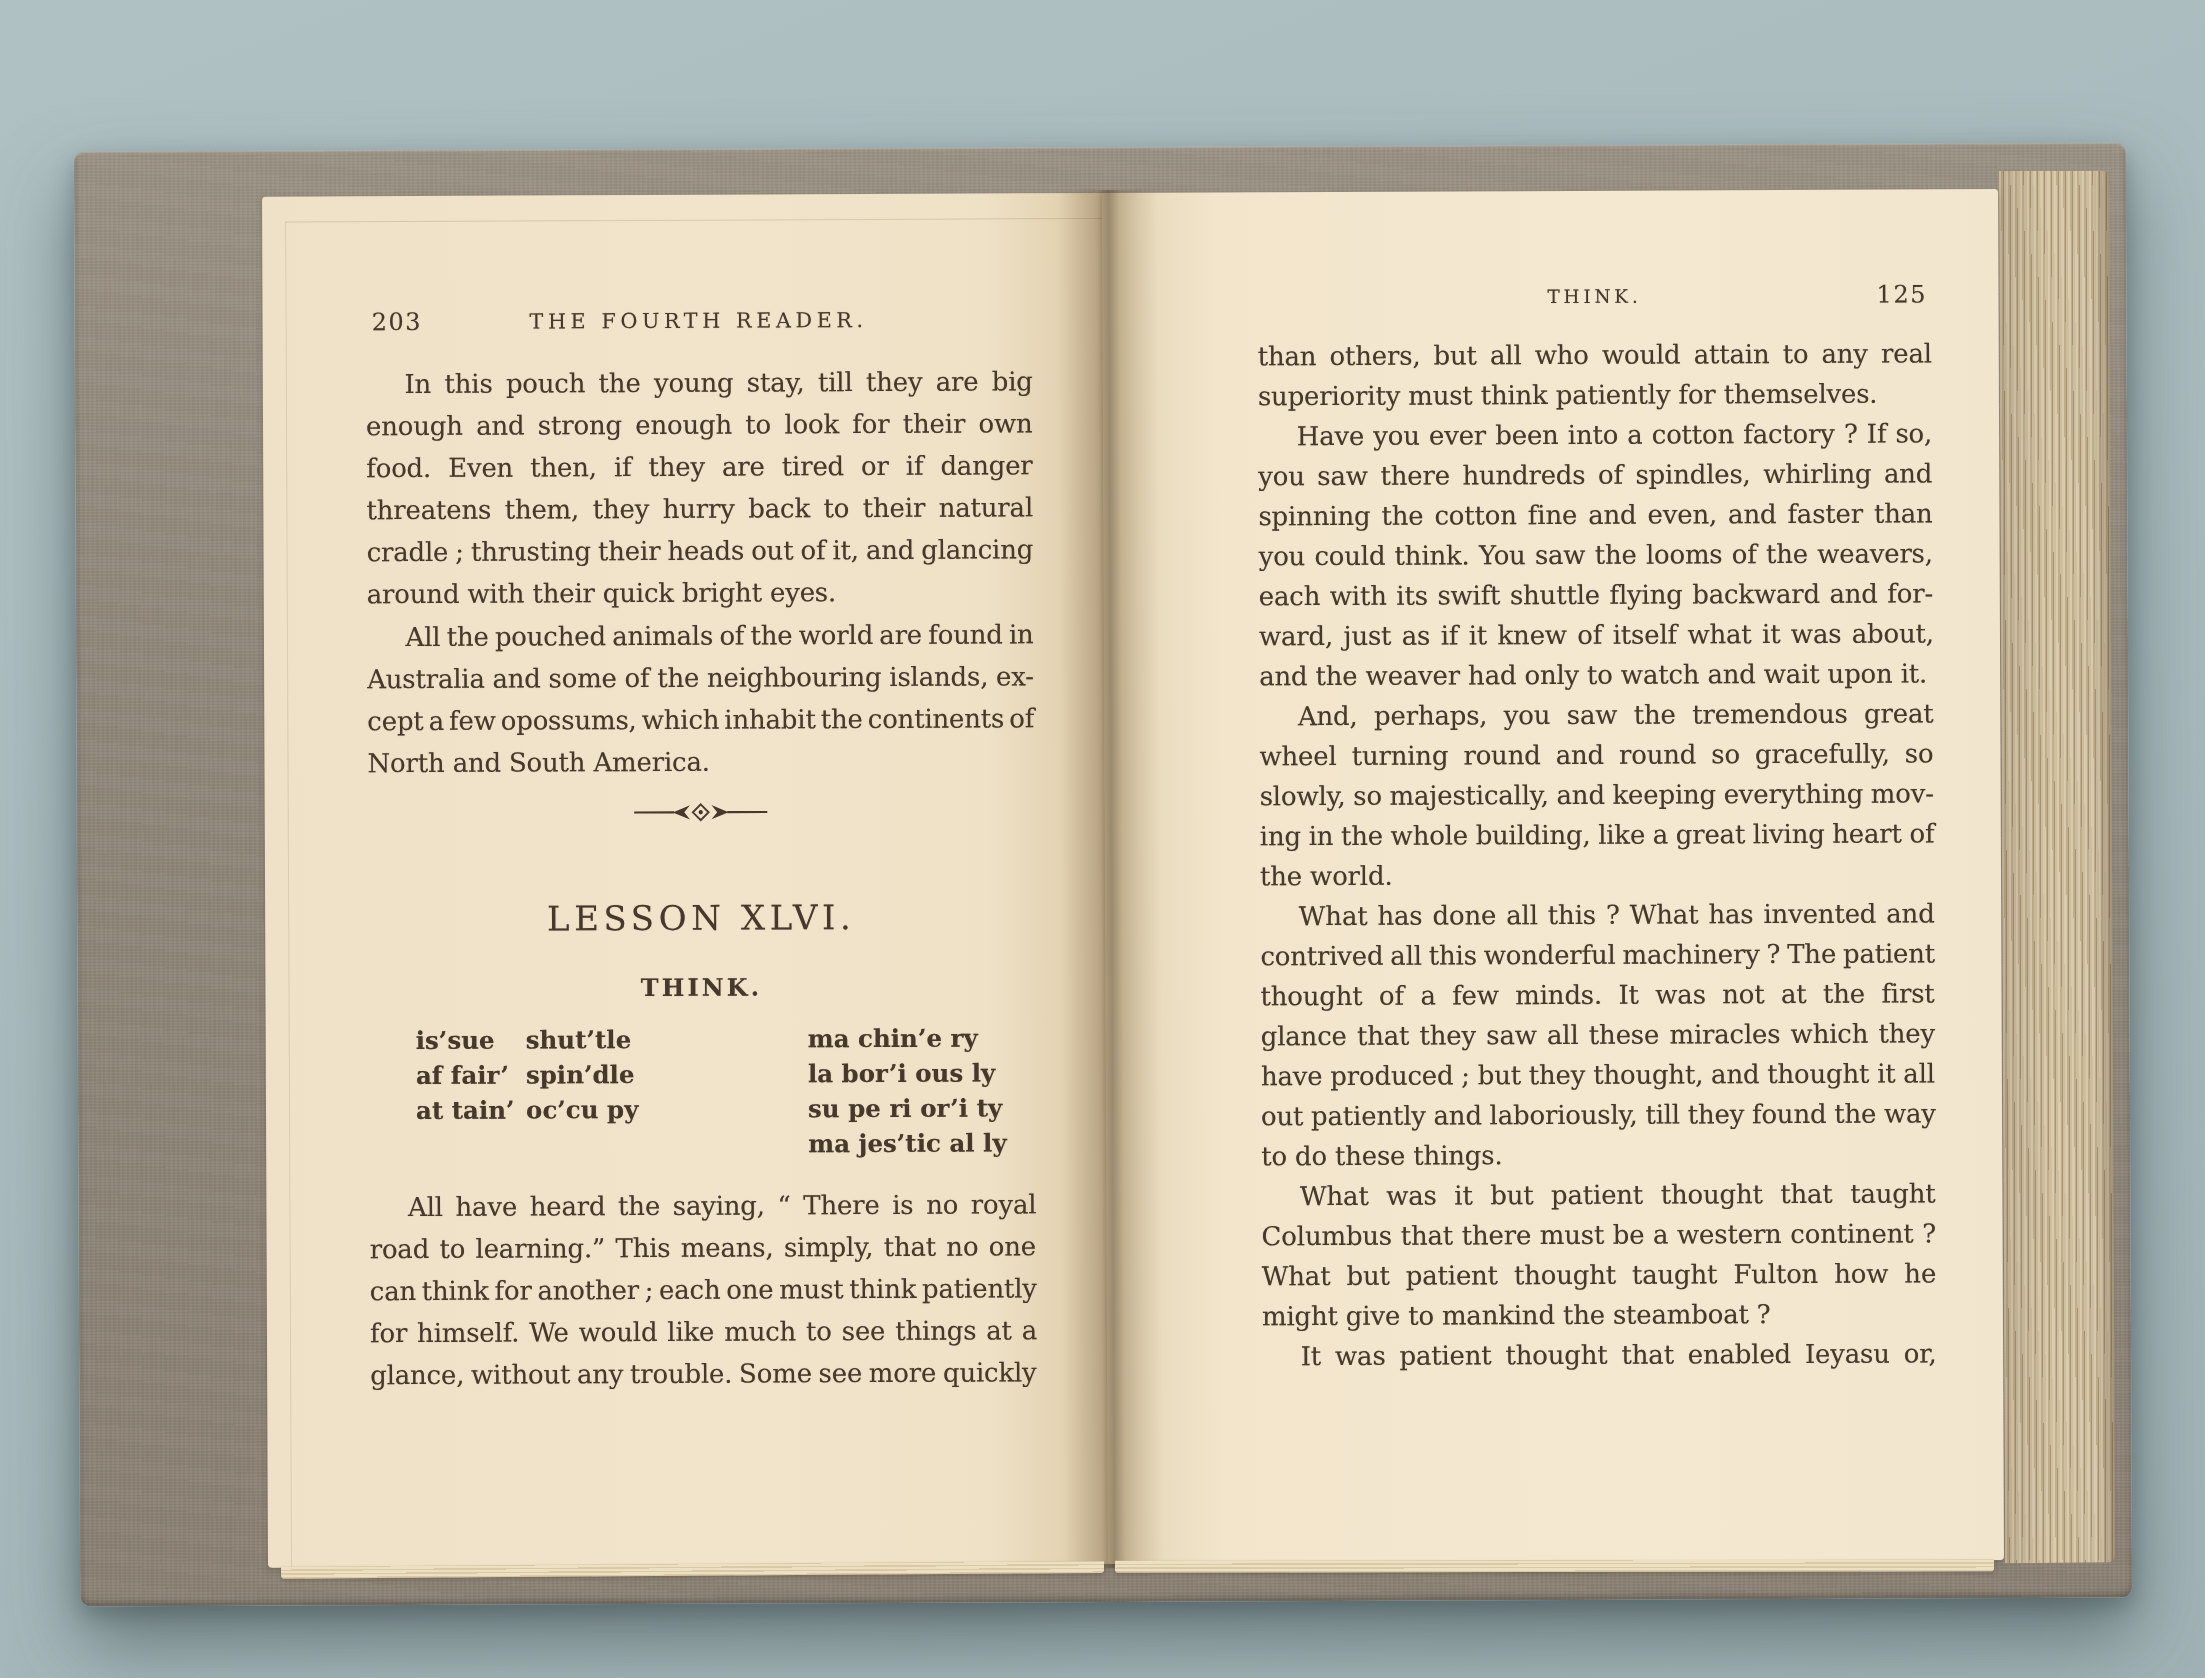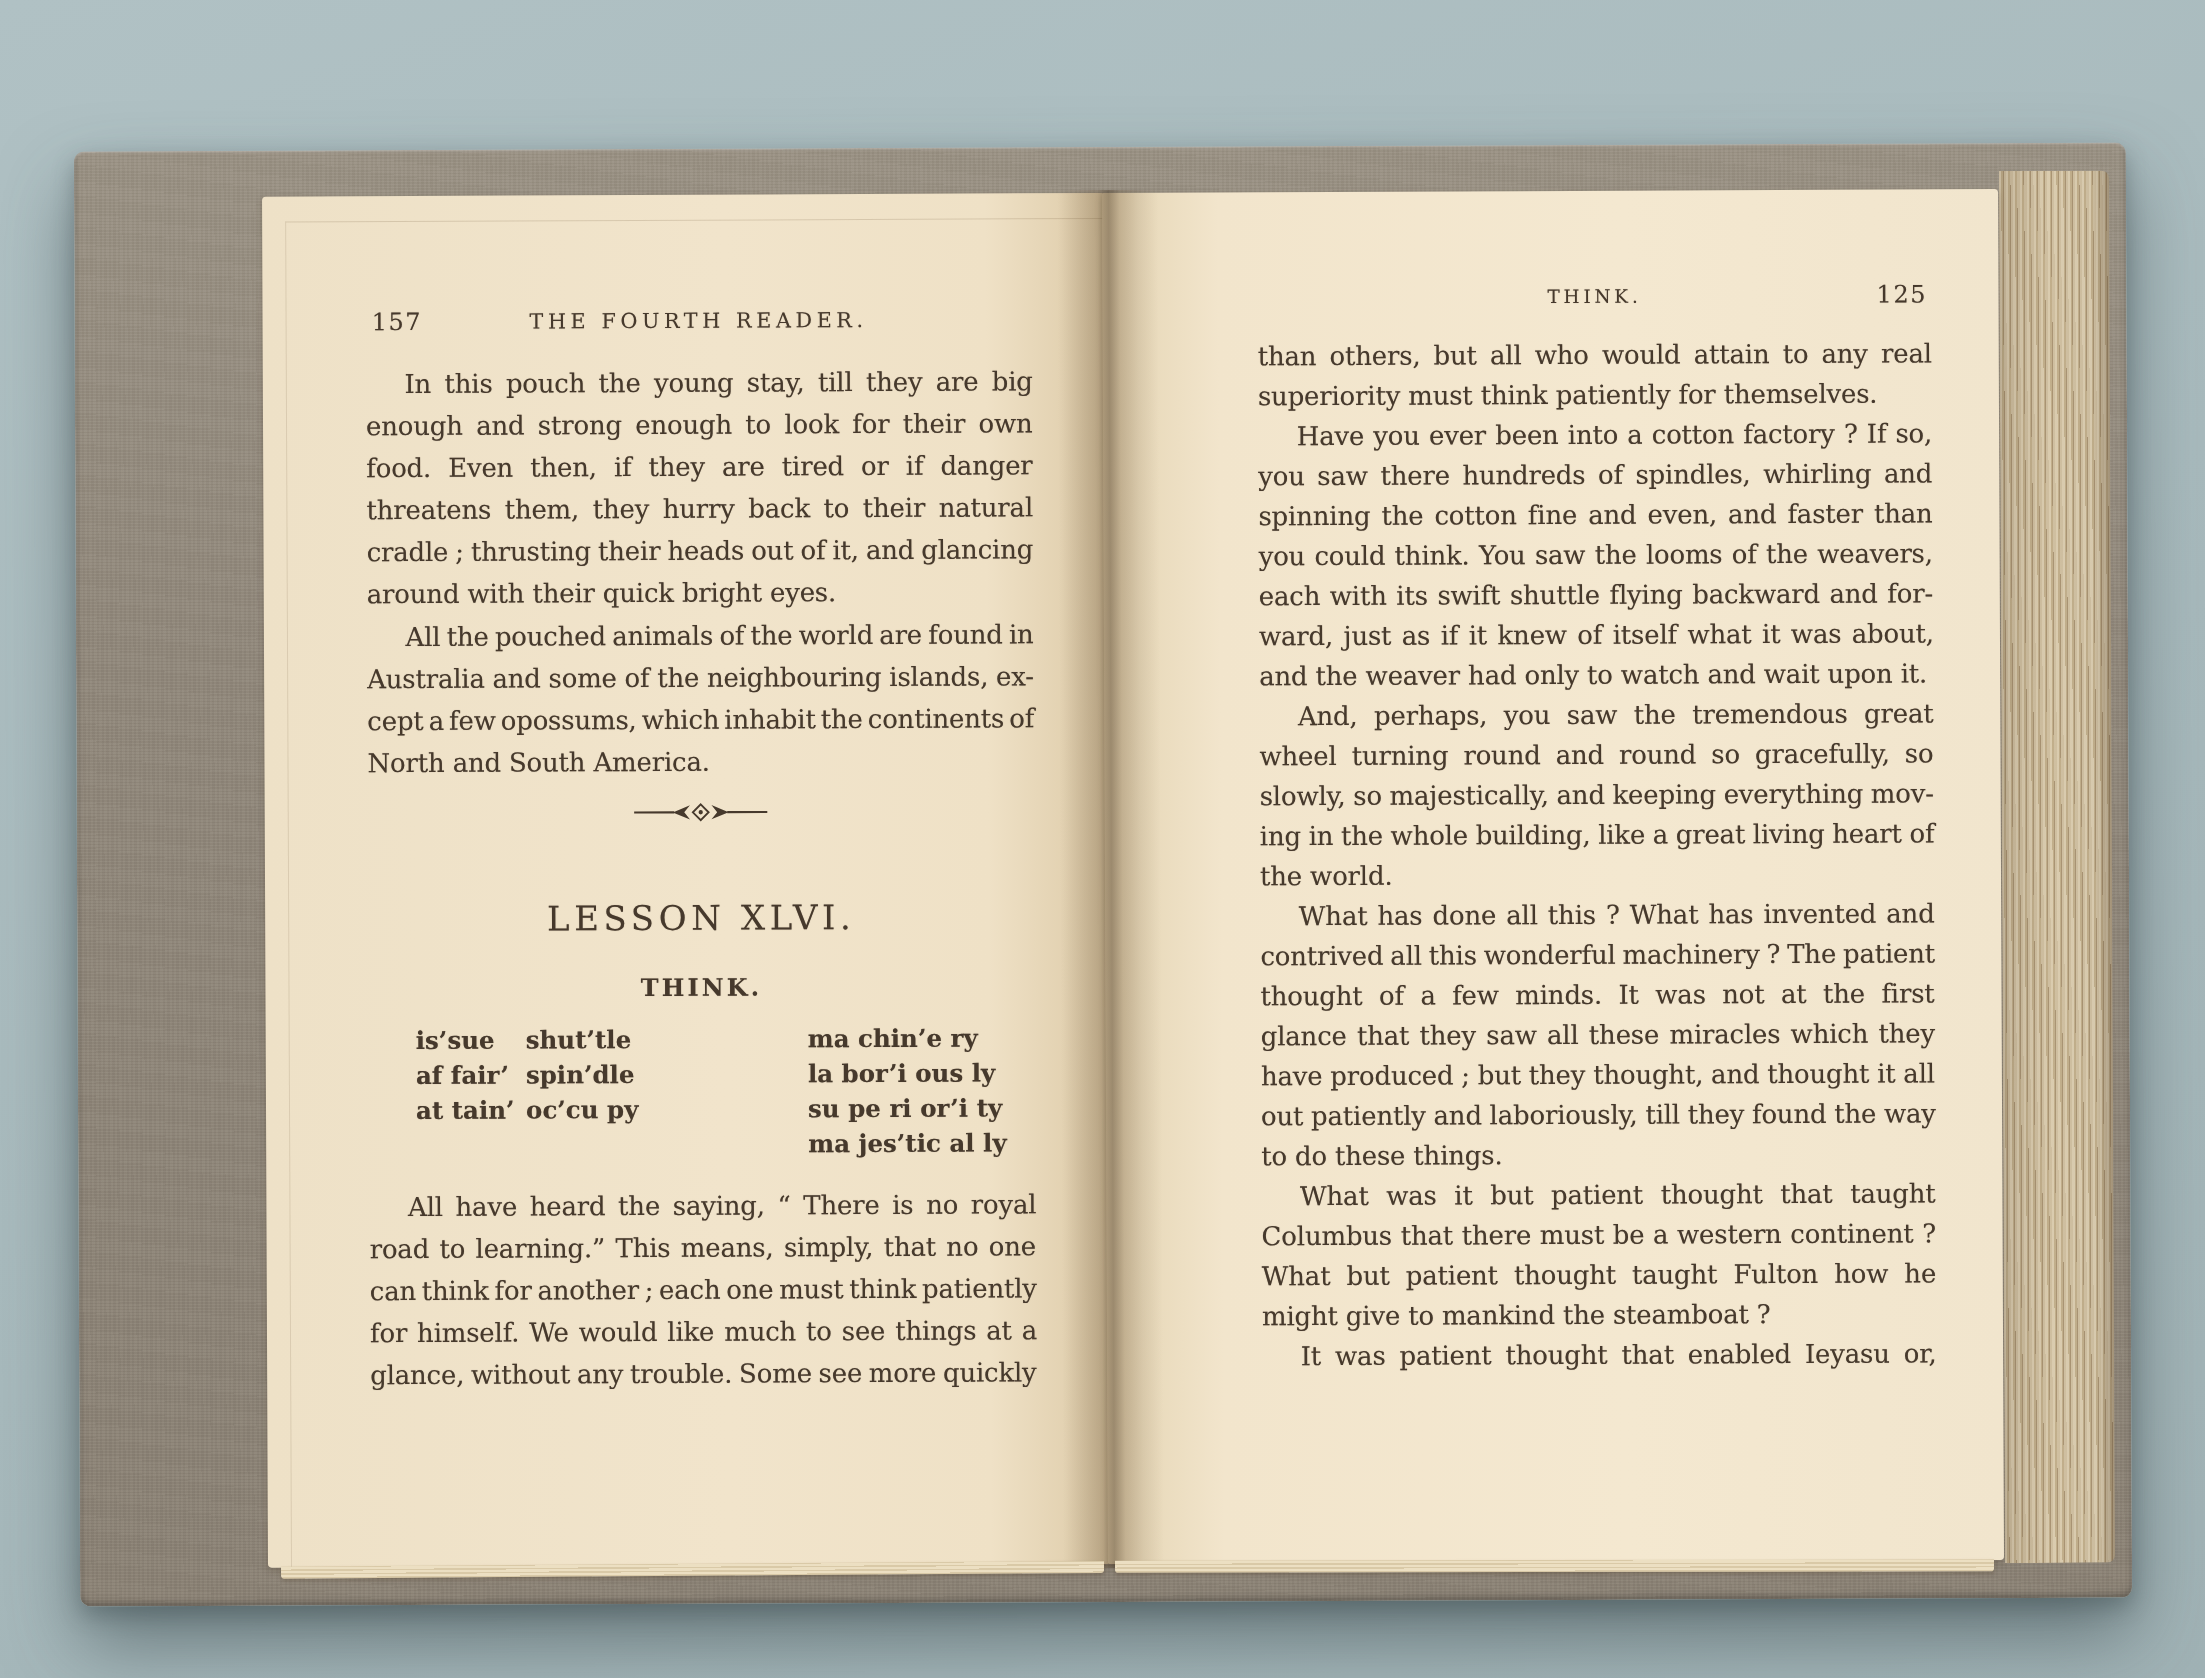--- a/index.html
+++ b/index.html
@@ -74,21 +74,21 @@
 <body>
 
 <div class="scene">
   <div class="book">
     <div class="cover"></div>
     <div class="stack stack-left"></div>
     <div class="stack stack-right"></div>
 
     <div class="page page-left inktext">
       <div class="pl-header">
-        <span class="pagenum">157</span>
+        <span class="pagenum">203</span>
         <div class="runtitle">THE FOURTH READER.</div>
       </div>
 
       <div class="para lp1">
           <div class="tline"><span style="word-spacing: 5.3px;">  In this pouch the young stay, till they are big</span></div>
           <div class="tline"><span style="word-spacing: 5.3px;">enough and strong enough to look for their own</span></div>
           <div class="tline"><span style="word-spacing: 9px;">food. Even then, if they are tired or if danger</span></div>
           <div class="tline"><span style="word-spacing: 5.5px;">threatens them, they hurry back to their natural</span></div>
           <div class="tline"><span style="word-spacing: -1px;">cradle ; thrusting their heads out of it, and glancing</span></div>
           <div class="tline endline"><span>around with their quick bright eyes.</span></div>

